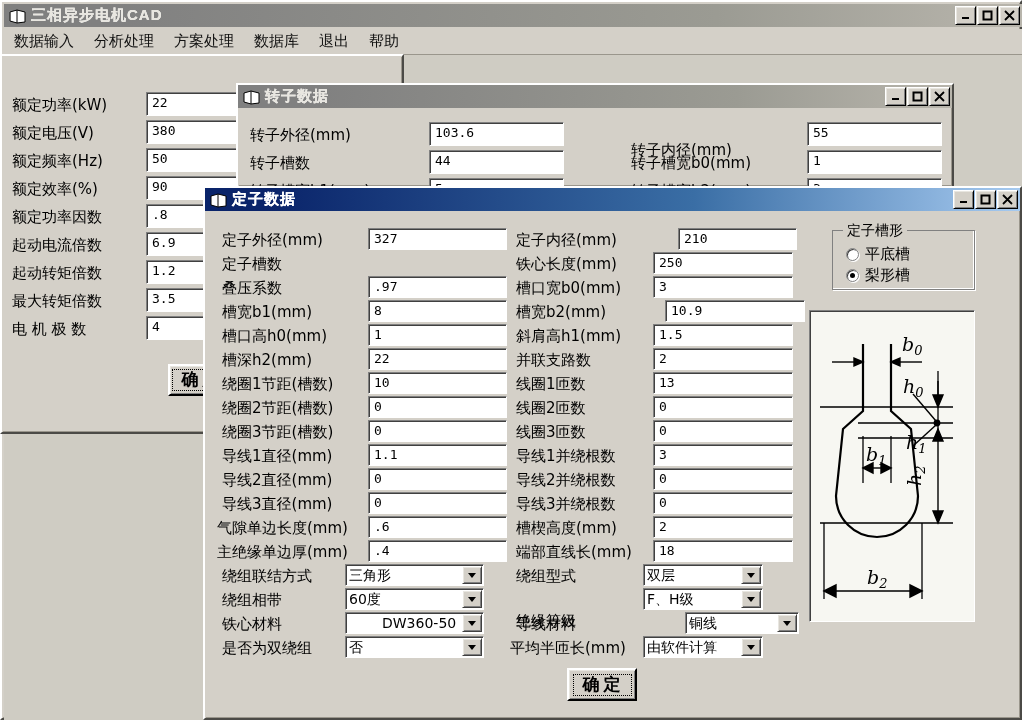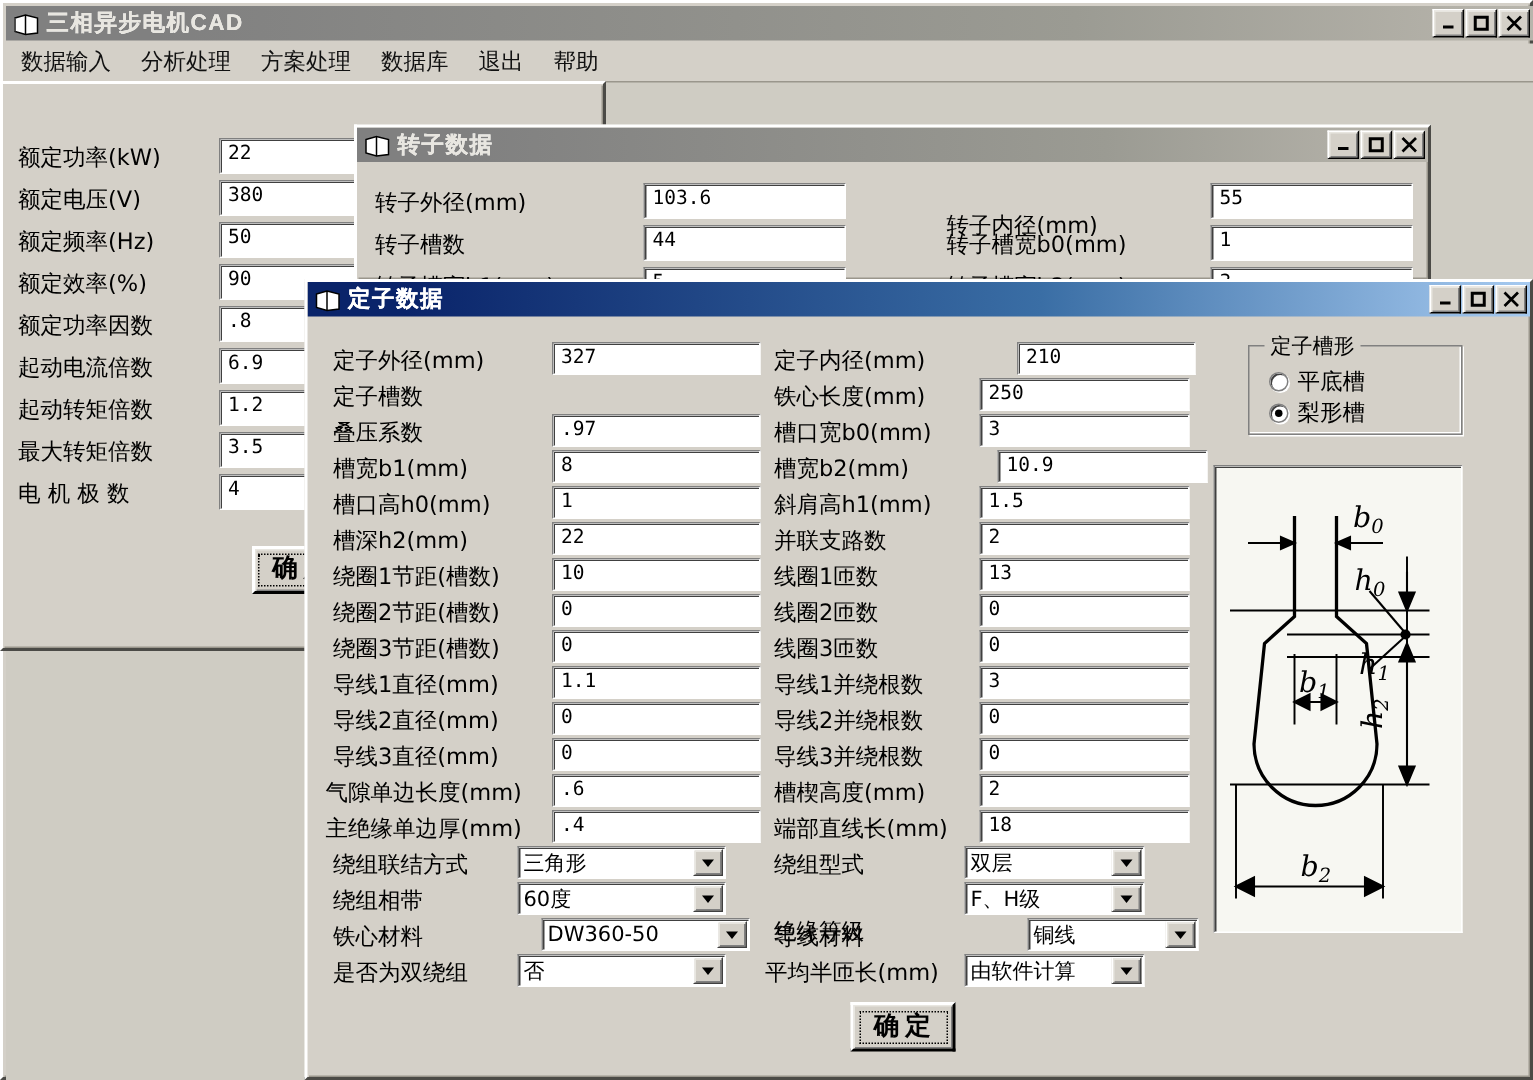--- a/index.html
+++ b/index.html
@@ -346,21 +346,21 @@
     <span class="carrow">
         <i></i>
       </span>
   </div>
   <div class="combo" style="left:140px;top:400px;width:139px;height:22px;">
     <span class="cval">60度</span>
     <span class="carrow">
         <i></i>
       </span>
   </div>
-  <div class="combo" style="left:156px;top:424px;width:139px;height:22px;">
+  <div class="combo" style="left:140px;top:424px;width:139px;height:22px;padding-left:33px;">
     <span class="cval">DW360-50</span>
     <span class="carrow">
         <i></i>
       </span>
   </div>
   <div class="combo" style="left:140px;top:448px;width:139px;height:22px;">
     <span class="cval">否</span>
     <span class="carrow">
         <i></i>
       </span>

